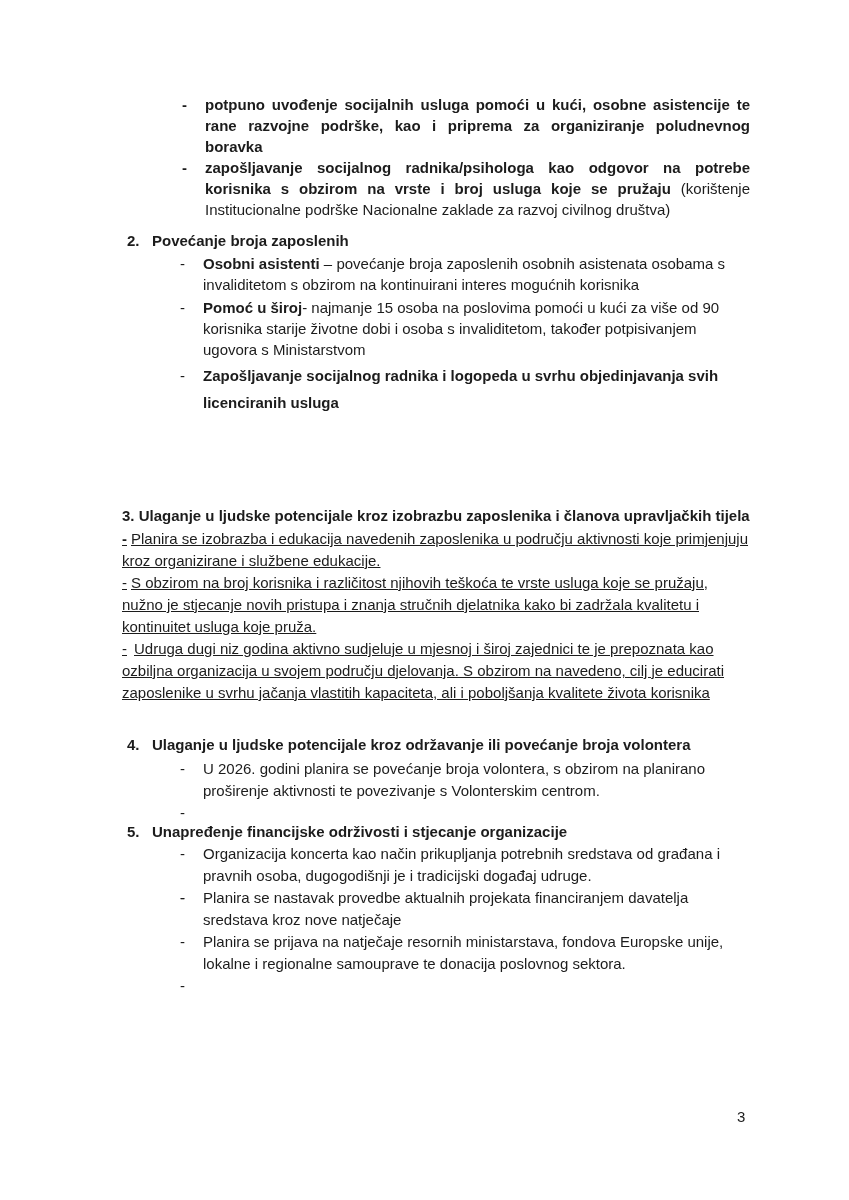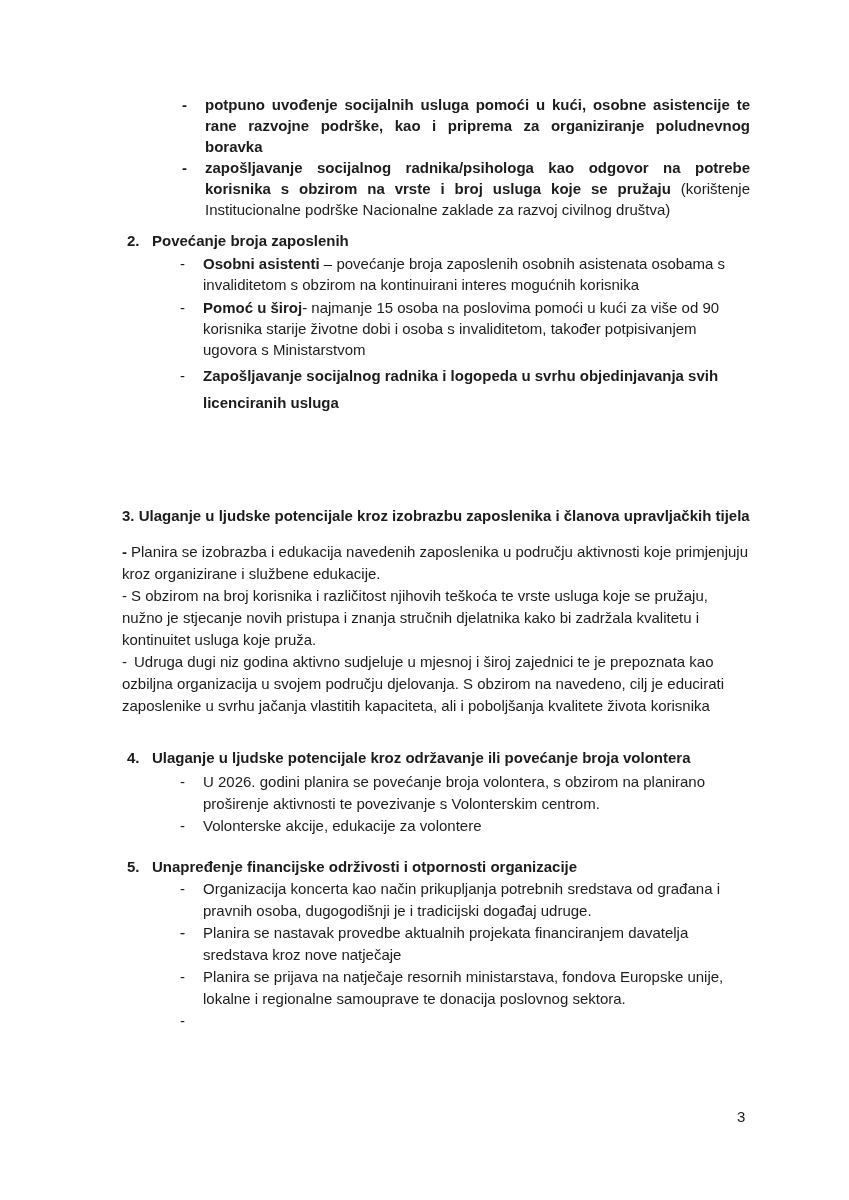--- a/index.html
+++ b/index.html
@@ -29,21 +29,21 @@
   .sub{margin-left:180px;margin-right:99px;}
   .sub2{margin-top:2px;}
   .sub2 .li + .li{margin-top:2px;}
   .sub2 .li-tall{line-height:27px;}
   .sub4,.sub5{line-height:22px;}
   .sub4{margin-top:3px;}
   .sub5{margin-top:1px;}
   
   .sec3{margin-left:122px;margin-right:99px;line-height:22px;margin-top:89px;}
   .sec3 .sec3-heading{font-weight:bold;}
-  .sec3 .paras{margin-top:14px;}
+  .sec3 .paras{margin-top:1px;text-decoration:underline;}
   .sec3 .para .dash{margin-right:4px;}
   .sec3 .para.p1 .dash{font-weight:bold;}
   .sec3 .para.p3 .dash{margin-right:7px;}
   #sec2-heading{margin-top:10px;}
   #sec4-heading{margin-top:30px;}
   #sec5-heading{margin-top:19px;}
   .page-number{position:absolute;top:1106px;left:737px;line-height:21px;}
 </style>
 </head>
 <body>
@@ -93,27 +93,26 @@
     <span class="num">4.</span>
     <span>Ulaganje u ljudske potencijale kroz održavanje ili povećanje broja volontera</span>
   </div>
   <div class="sub sub4">
     <div class="li">
       <span class="dash">-</span>
       <span>U 2026. godini planira se povećanje broja volontera, s obzirom na planirano proširenje aktivnosti te povezivanje s Volonterskim centrom.</span>
     </div>
     <div class="li">
       <span class="dash">-</span>
-      <span>Volonterske akcije, edukacije za volontere</span>
     </div>
   </div>
 
   <div class="numbered" id="sec5-heading">
     <span class="num">5.</span>
-    <span>Unapređenje financijske održivosti i otpornosti organizacije</span>
+    <span>Unapređenje financijske održivosti i stjecanje organizacije</span>
   </div>
   <div class="sub sub5">
     <div class="li">
       <span class="dash">-</span>
       <span>Organizacija koncerta kao način prikupljanja  potrebnih sredstava od građana i pravnih osoba, dugogodišnji je i tradicijski događaj udruge.</span>
     </div>
     <div class="li">
       <span class="dash">-</span>
     </div>
     <div class="li">

